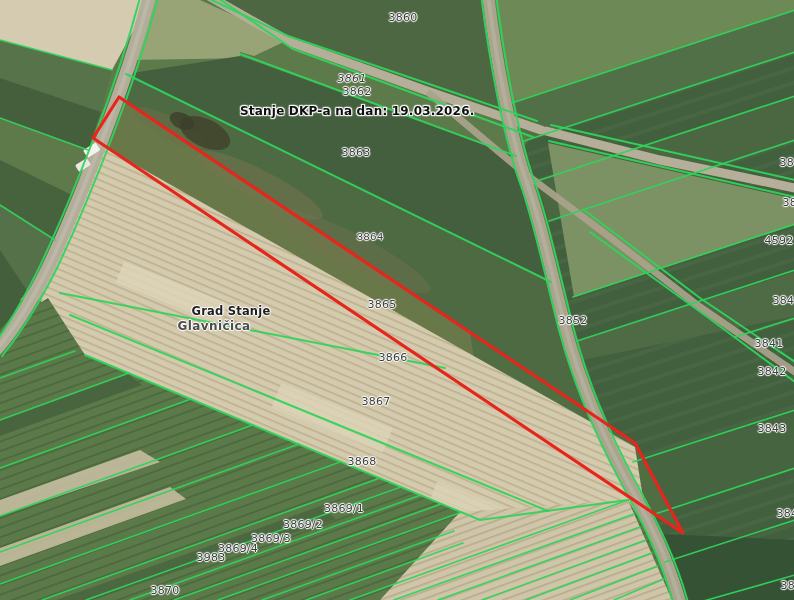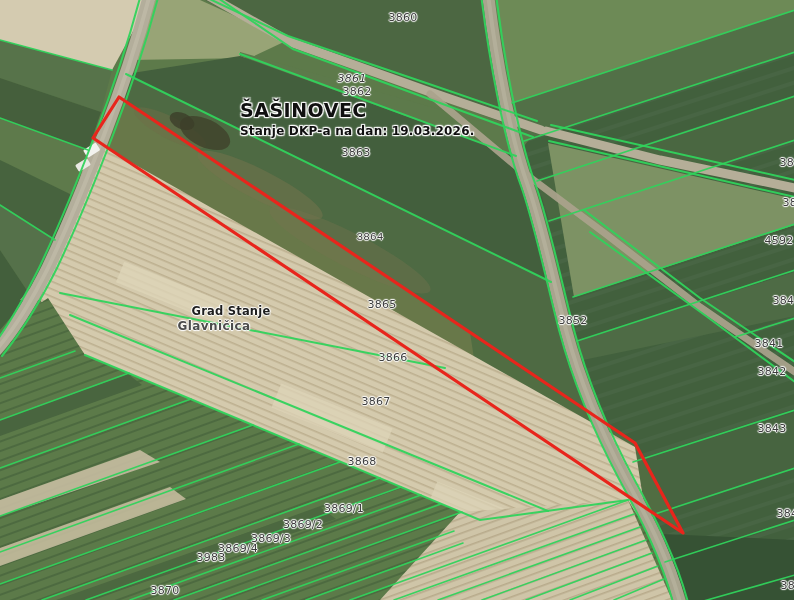--- a/index.html
+++ b/index.html
@@ -184,21 +184,20 @@
       <path class="gl thin" d="M482,600 L646,540"></path>
       <path class="gl thin" d="M526,600 L652,553"></path>
       <path class="gl thin" d="M570,600 L658,566"></path>
       <path class="gl thin" d="M614,600 L664,579"></path>
     </g>
 
     <path class="redline" d="M119,97 L635,443 L683,533 L93,138 Z"></path>
   </svg>
 
   <div id="title-box">
-    <div class="t1">ŠAŠINOVEC</div>
     <div class="t2">Stanje DKP-a na dan: 19.03.2026.</div>
   </div>
 
   <div id="labels">
       <div class="map-label" style="left: 355px; top: 17px; margin-left: 48px;">3860</div>
       <div class="map-label" style="left: 352px; top: 78px; font-style: italic;">3861</div>
       <div class="map-label" style="left: 357px; top: 91px;">3862</div>
       <div class="map-label" style="left: 356px; top: 152px;">3863</div>
       <div class="map-label" style="left: 370px; top: 237px; font-family: Liberation Mono, monospace;">3864</div>
       <div class="map-label" style="left: 382px; top: 304px;">3865</div>

